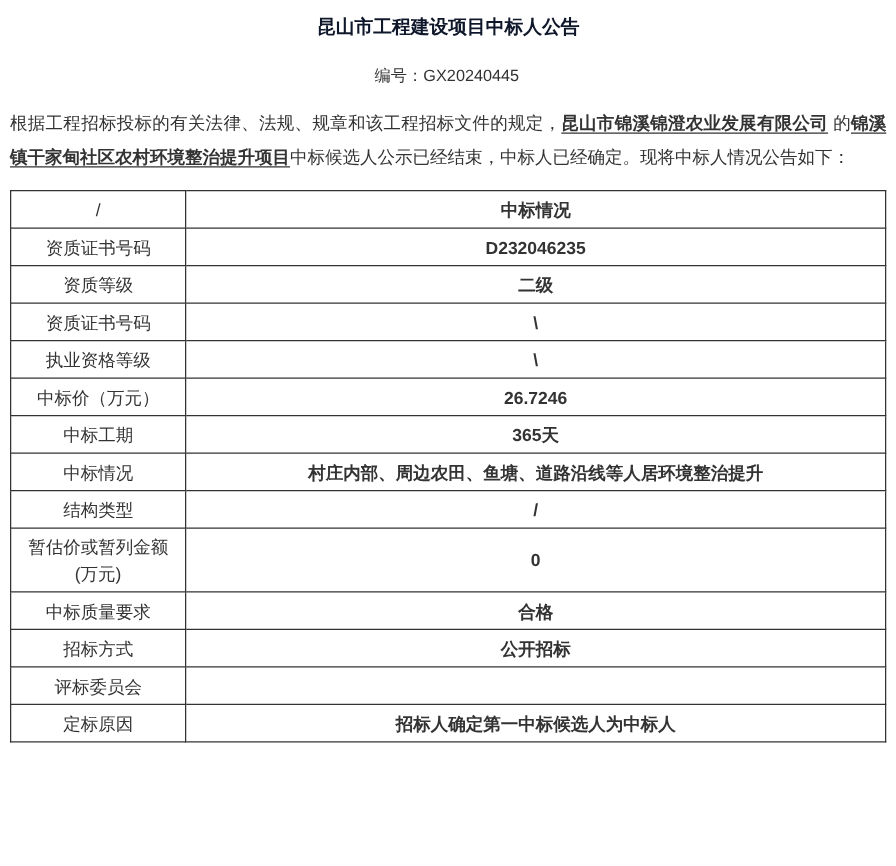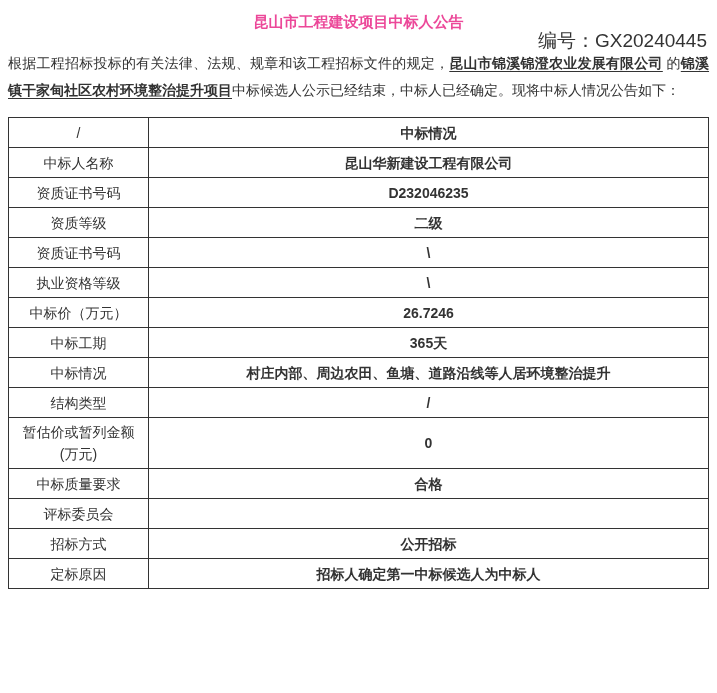--- a/index.html
+++ b/index.html
@@ -14,38 +14,38 @@
     height: 693px;
     box-sizing: border-box;
     padding: 10px 8px 0 8px;
     background: #ffffff;
     overflow: hidden;
   }
   .doc-title {
     text-align: center;
     font-size: 15px;
     font-weight: bold;
-    color: #ec4899;
+    color: #0f172a;
     margin: 2px 0 0 0;
     line-height: 20px;
   }
   .doc-number {
-    text-align: right;
-    font-size: 19px;
+    text-align: center;
+    font-size: 13px;
     color: #333333;
+    margin-top: 20px;
     line-height: 18px;
     padding-right: 2px;
   }
   .intro {
-    margin-top: 0;
+    margin-top: 15px;
     font-size: 14px;
     line-height: 27px;
     text-align: justify;
     color: #333333;
-    font-family: Liberation Serif, serif;
   }
   .intro .em {
     font-weight: bold;
     text-decoration: underline;
     text-underline-offset: 3px;
   }
   table.announcement {
     border-collapse: collapse;
     margin-top: 13px;
     width: 701px;
@@ -78,24 +78,20 @@
 
   <div class="intro"><span>根据工程招标投标的有关法律、法规、规章和该工程招标文件的规定，</span><span class="em">昆山市锦溪锦澄农业发展有限公司</span><span> 的</span><span class="em">锦溪镇干家甸社区农村环境整治提升项目</span><span>中标候选人公示已经结束，中标人已经确定。现将中标人情况公告如下：</span></div>
 
   <table class="announcement">
     <tbody>
         <tr>
           <td class="label-cell">/</td>
           <td class="value-cell">中标情况</td>
         </tr>
         <tr>
-          <td class="label-cell">中标人名称</td>
-          <td class="value-cell bold">昆山华新建设工程有限公司</td>
-        </tr>
-        <tr>
           <td class="label-cell">资质证书号码</td>
           <td class="value-cell bold">D232046235</td>
         </tr>
         <tr>
           <td class="label-cell">资质等级</td>
           <td class="value-cell bold">二级</td>
         </tr>
         <tr>
           <td class="label-cell">资质证书号码</td>
           <td class="value-cell bold">\</td>
@@ -123,26 +119,26 @@
         <tr class="tall">
           <td class="label-cell">暂估价或暂列金额
 (万元)</td>
           <td class="value-cell bold">0</td>
         </tr>
         <tr>
           <td class="label-cell">中标质量要求</td>
           <td class="value-cell bold">合格</td>
         </tr>
         <tr>
+          <td class="label-cell">招标方式</td>
+          <td class="value-cell bold">公开招标</td>
+        </tr>
+        <tr>
           <td class="label-cell">评标委员会</td>
           <td class="value-cell"></td>
-        </tr>
-        <tr>
-          <td class="label-cell">招标方式</td>
-          <td class="value-cell bold">公开招标</td>
         </tr>
         <tr>
           <td class="label-cell">定标原因</td>
           <td class="value-cell bold">招标人确定第一中标候选人为中标人</td>
         </tr>
       </tbody>
   </table>
 
 </div>
 

